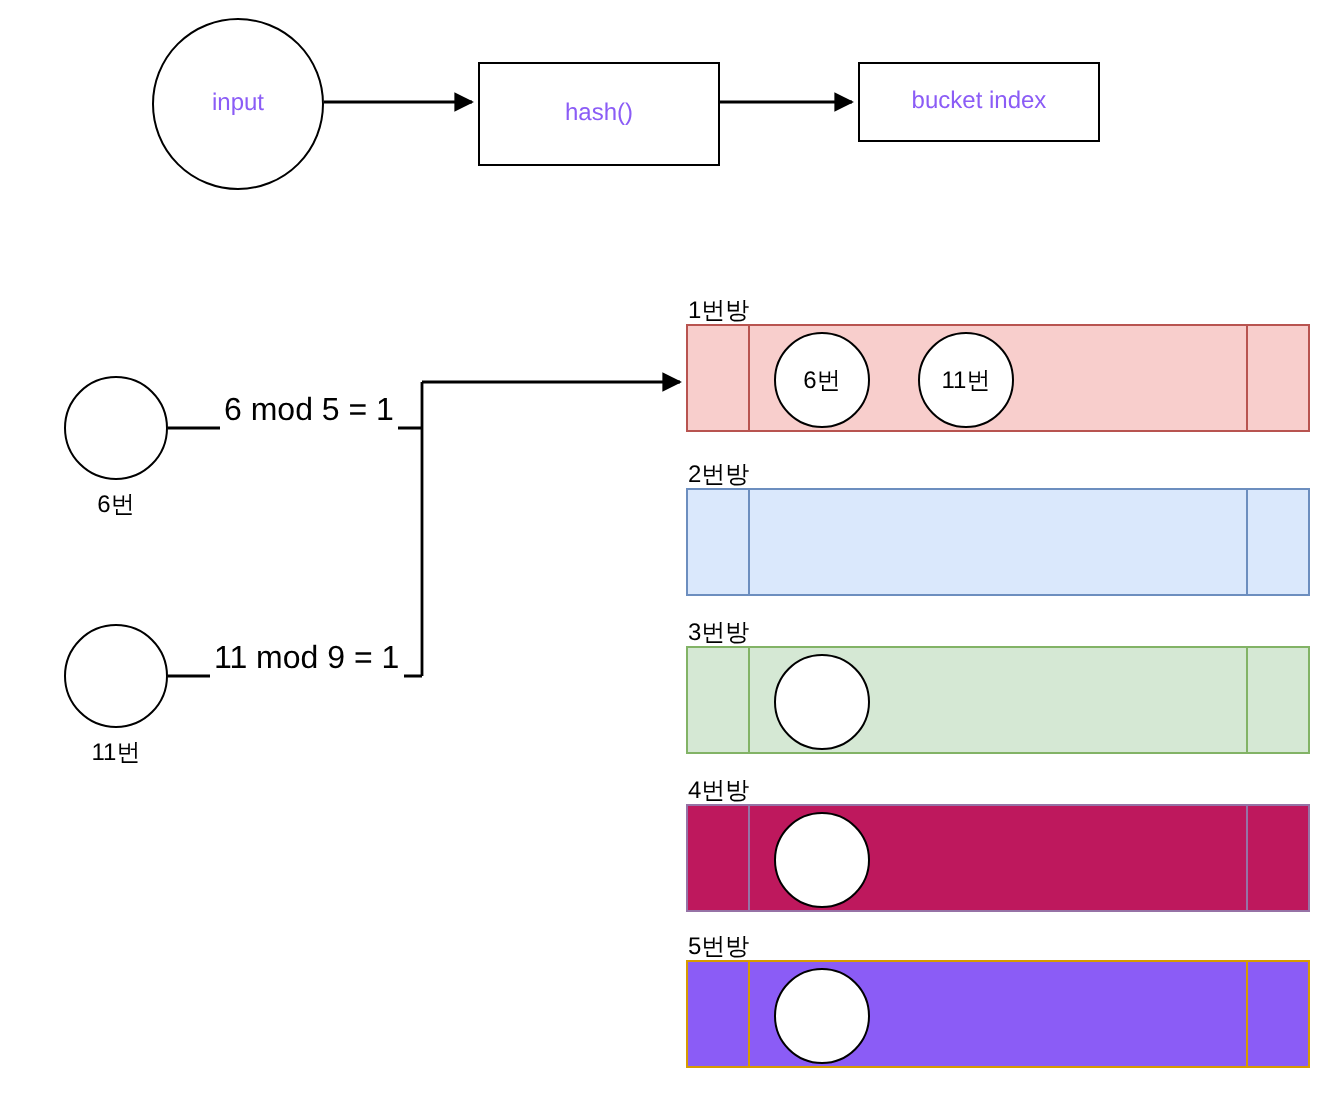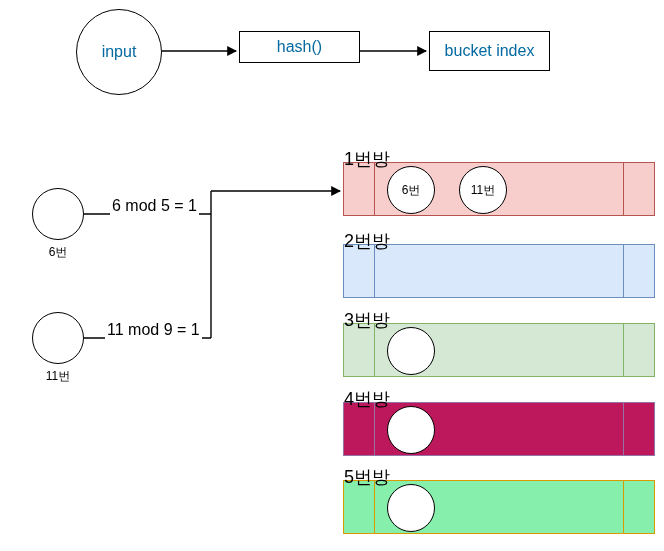--- a/index.html
+++ b/index.html
@@ -20,33 +20,33 @@
     left: 0; top: 0;
     width: 664px; height: 551px;
   }
   
   .node {
     position: absolute;
     box-sizing: border-box;
     display: flex;
     align-items: center;
     justify-content: center;
-    font-size: 16px;
+    font-size: 12px;
     line-height: 1.1;
     text-align: center;
     background: #ffffff;
     border: 1px solid #000000;
-    color: #0369a1;
+    color: #8b5cf6;
   }
   .circle { border-radius: 50%; }
   .rect { border-radius: 0; }
 
   
   #input-node      { left: 76px;  top: 9px;   width: 86px;  height: 86px; }
-  #hash-node       { left: 239px; top: 31px;  width: 121px; height: 32px; }
+  #hash-node       { left: 239px; top: 31px;  width: 121px; height: 52px; }
   #bucket-index-node { left: 429px; top: 31px; width: 121px; height: 40px; }
 
   
   #key-6-node  { left: 32px; top: 188px; width: 52px; height: 52px; }
   #key-11-node { left: 32px; top: 312px; width: 52px; height: 52px; }
 
   .node-caption {
     position: absolute;
     font-size: 12px;
     color: #000000;
@@ -84,21 +84,21 @@
     bottom: 0;
     box-sizing: border-box;
   }
   .bucket-cell-left  { left: 0;   width: 31px; border-right: 1px solid currentColor; }
   .bucket-cell-right { right: 0;  width: 31px; border-left: 1px solid currentColor; }
 
   .bucket-label {
     position: absolute;
     left: 0;
     top: -16px;
-    font-size: 18px;
+    font-size: 12px;
     color: #000000;
     white-space: nowrap;
   }
 
   .bucket-item {
     position: absolute;
     top: 3px;
     width: 48px;
     height: 48px;
     box-sizing: border-box;
@@ -193,20 +193,20 @@
     <div class="bucket-item" style="left:43px;"></div>
   </div>
 
   <div class="bucket-row" id="bucket-row-4" style="background: #be185d; border-color: rgb(150, 115, 166); color: rgb(150, 115, 166);">
     <div class="bucket-label">4번방</div>
     <div class="bucket-cell-left"></div>
     <div class="bucket-cell-right"></div>
     <div class="bucket-item" style="left:43px;"></div>
   </div>
 
-  <div class="bucket-row" id="bucket-row-5" style="background: #86efac; border-color: rgb(215, 155, 0); color: rgb(215, 155, 0);">
+  <div class="bucket-row" id="bucket-row-5" style="background: #8b5cf6; border-color: rgb(215, 155, 0); color: rgb(215, 155, 0);">
     <div class="bucket-label">5번방</div>
     <div class="bucket-cell-left"></div>
     <div class="bucket-cell-right"></div>
     <div class="bucket-item" style="left:43px;"></div>
   </div>
 
 </div>
 
 </body></html>

